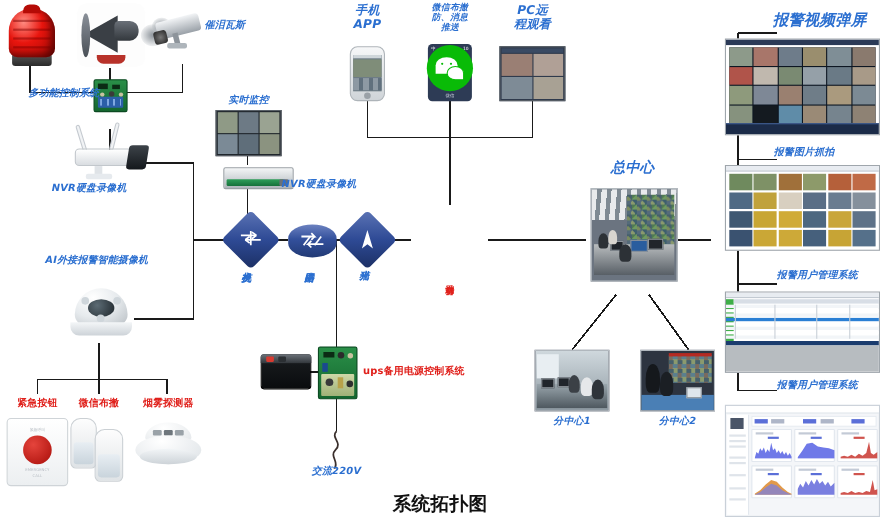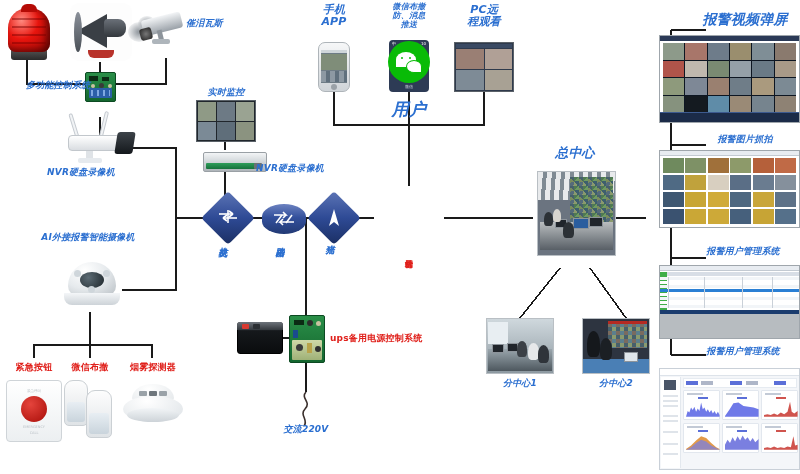--- a/index.html
+++ b/index.html
@@ -467,21 +467,20 @@
   <div class="screen" style="left:454px; top:42px; width:60px; height:50px; background:#2f3a4c;">
     <div style="position:absolute; left:1px; right:1px; top:1px; height:4px; background:#3a4a63;"></div>
     <div class="grid" style="top:6px; grid-template-columns:repeat(2,1fr); grid-template-rows:repeat(2,1fr);">
       <div class="cell" style="background:#9a7f74;"></div>
       <div class="cell" style="background:#b0a096;"></div>
       <div class="cell" style="background:#7e8b96;"></div>
       <div class="cell" style="background:#a8a194;"></div>
     </div>
   </div>
 
-  <div class="lbl lbl-blue lbl-c" style="left:366px; top:100px; width:86px; font-size:17px;">用户</div>
 
   <div class="dev" style="left:237px; top:322px; width:46px; height:32px;">
     <div class="bat"></div>
     <div class="bat-top"></div>
     <div class="bat-pos"></div>
     <div class="bat-neg"></div>
   </div>
   <div class="dev" style="left:289px; top:315px; width:36px; height:48px;">
     <div class="pcb">
       <div class="pcb-chip" style="left:4px; top:4px; width:10px; height:5px;"></div>
@@ -563,21 +562,21 @@
         <div class="vcell" style="background:#141a20;"></div>
       <div class="vcell" style="background:#5f8ca8;"></div>
         <div class="vcell" style="background:#9a8a76;"></div>
       <div class="vcell" style="background:#76848e;"></div>
         <div class="vcell" style="background:#8e8274;"></div>
     </div>
     <div style="position:absolute; left:0; right:0; bottom:0; height:10px; background:#1b2b48;
          border-top:1px solid #3c5a8f;"></div>
   </div>
 
-  <div class="lbl lbl-blue lbl-c" style="left:690px; top:134px; width:110px; font-size:9px;">报警图片抓拍</div>
+  <div class="lbl lbl-blue lbl-c" style="left:676px; top:134px; width:110px; font-size:9px;">报警图片抓拍</div>
   <div class="app" style="left:659px; top:150px; width:141px; height:78px;">
     <div class="app-toolbar" style="top:0;"></div>
     <div class="thumbs" style="left:3px; top:7px; right:3px; bottom:3px;
          grid-template-columns:repeat(6,1fr); grid-template-rows:repeat(4,1fr);">
       <div class="thumb" style="background:#6f8a5e;"></div>
         <div class="thumb" style="background:#7e9166;"></div>
       <div class="thumb" style="background:#a0703a;"></div>
         <div class="thumb" style="background:#8d9a6a;"></div>
       <div class="thumb" style="background:#b5603a;"></div>
         <div class="thumb" style="background:#c06a46;"></div>
@@ -682,14 +681,15 @@
     </div>
     <div class="dash-card" style="left:101px; top:54px; width:37px; height:30px;">
       <svg class="spark" viewBox="0 0 40 20" preserveAspectRatio="none">
         <path d="M0 18 L4 17 L8 18 L12 16 L16 18 L20 17 L24 18 L28 16 L32 17 L35 4 L37 15 L40 14 L40 20 L0 20 Z" fill="#d0544e"></path>
       </svg>
       <div style="position:absolute; left:3px; top:2px; width:16px; height:2px; background:#c3cad6;"></div>
       <div style="position:absolute; left:14px; top:6px; width:10px; height:2px; background:#d0544e;"></div>
     </div>
   </div>
 
+  <div class="lbl lbl-c" style="left:300px; top:450px; width:200px; font-size:17px; color:#111; font-family:'DejaVu Serif', serif;">系统拓扑图</div>
 
 </div>
 
 </body></html>

